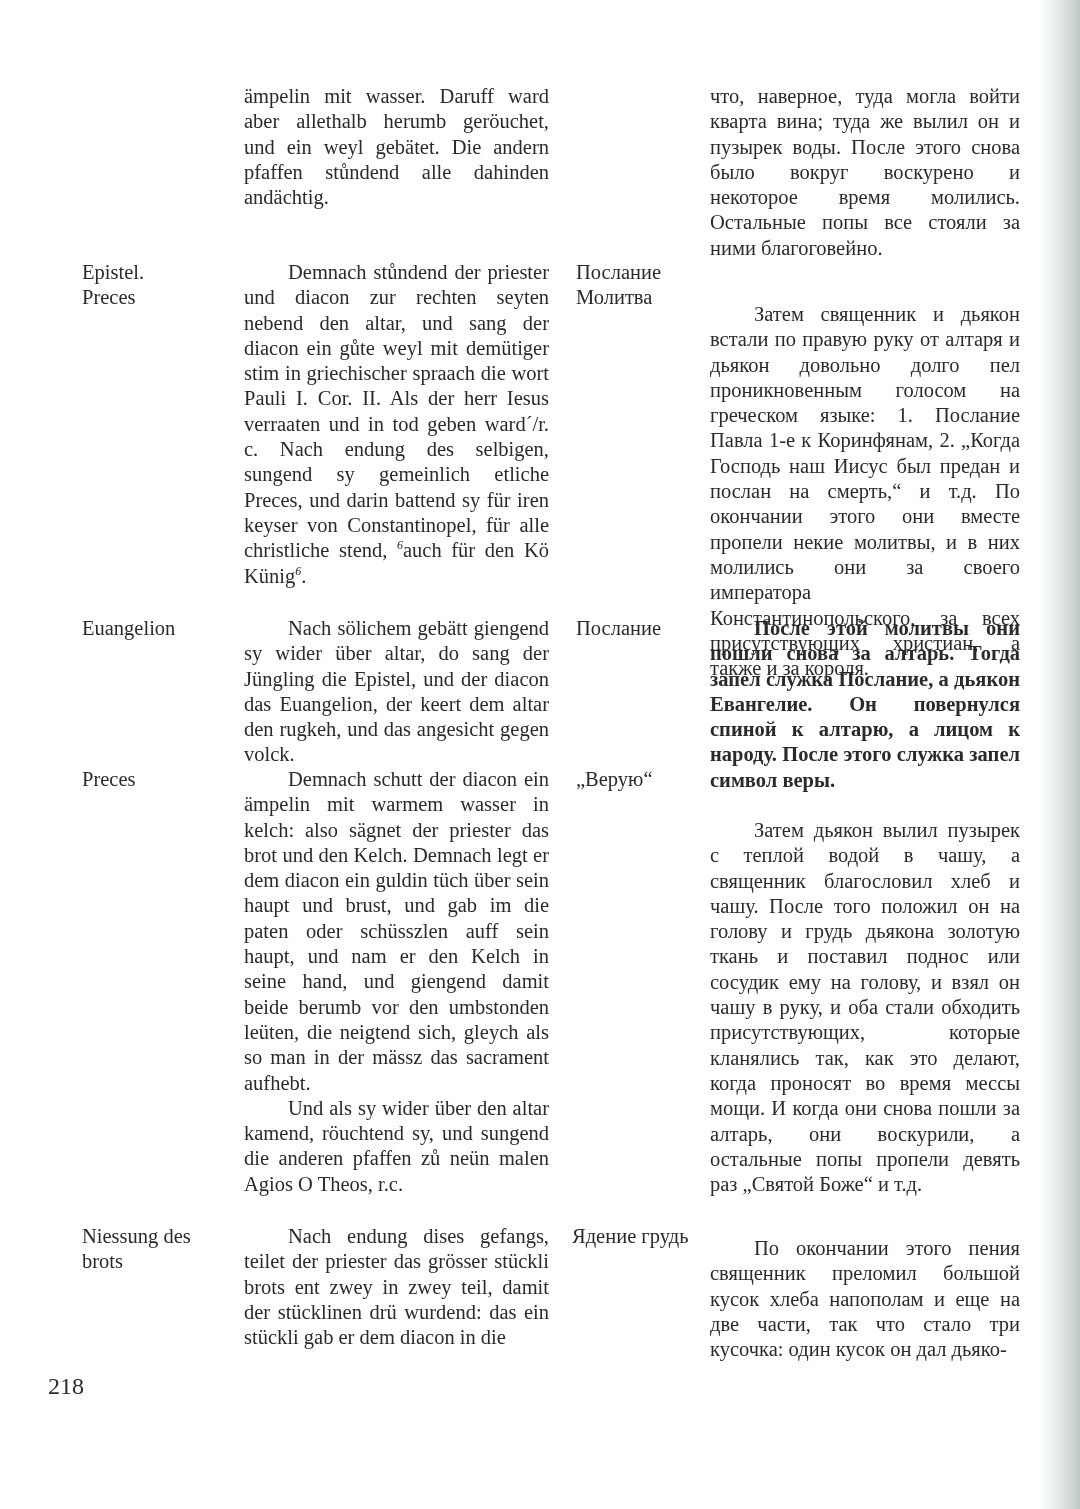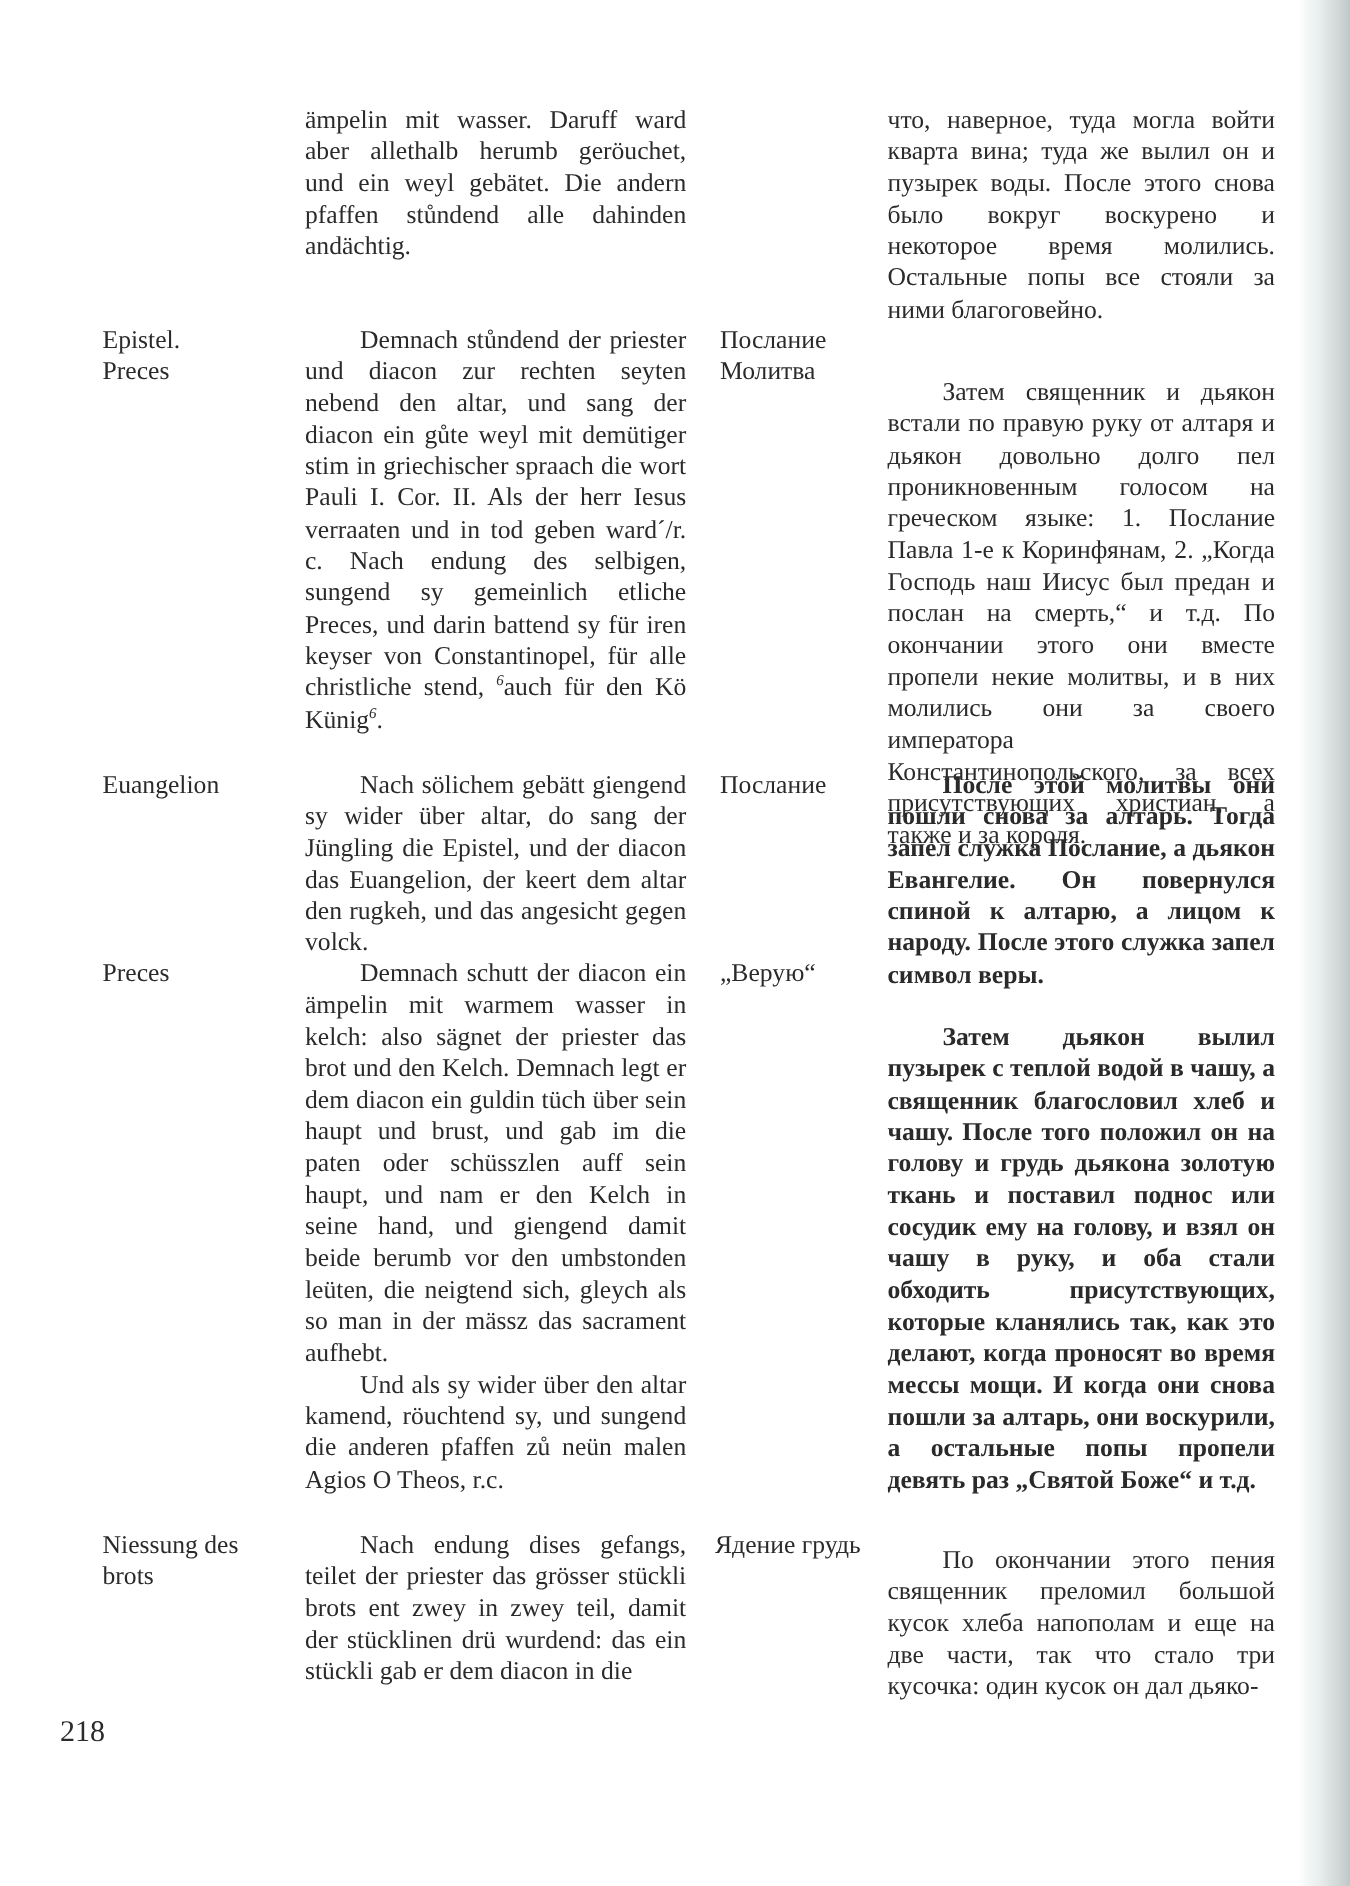--- a/index.html
+++ b/index.html
@@ -68,21 +68,21 @@
 <div class="block col ru" style="top:616px;font-weight:bold;">
   <p>После этой молитвы они пошли снова за алтарь. Тогда запел служка Послание, а дьякон Евангелие. Он повернулся спиной к алтарю, а лицом к народу. После этого служка запел символ веры.</p>
 </div>
 
 <div class="label de-label" style="top:767px;">Preces</div>
 <div class="label ru-label" style="top:767px;">„Верую“</div>
 <div class="block col de" style="top:767px;">
   <p>Demnach schutt der diacon ein ämpelin mit warmem wasser in kelch: also sägnet der priester das brot und den Kelch. Demnach legt er dem diacon ein guldin tüch über sein haupt und brust, und gab im die paten oder schüsszlen auff sein haupt, und nam er den Kelch in seine hand, und giengend damit beide berumb vor den umbstonden leüten, die neigtend sich, gleych als so man in der mässz das sacrament aufhebt.</p>
   <p>Und als sy wider über den altar kamend, röuchtend sy, und sungend die anderen pfaffen zů neün malen Agios O Theos, r.c.</p>
 </div>
-<div class="block col ru" style="top:818px;font-weight:bold;">
+<div class="block col ru" style="top:818px;">
   <p>Затем дьякон вылил пузырек с теплой водой в чашу, а священник благословил хлеб и чашу. После того положил он на голову и грудь дьякона золотую ткань и поставил поднос или сосудик ему на голову, и взял он чашу в руку, и оба стали обходить присутствующих, которые кланялись так, как это делают, когда проносят во время мессы мощи. И когда они снова пошли за алтарь, они воскурили, а остальные попы пропели девять раз „Святой Боже“ и т.д.</p>
 </div>
 
 <div class="label de-label" style="top:1224px;">Niessung des
 brots</div>
 <div class="label" style="top:1224px; left:572px;">Ядение грудь</div>
 <div class="block col de" style="top:1224px;">
   <p>Nach endung dises gefangs, teilet der priester das grösser stückli brots ent zwey in zwey teil, damit der stücklinen drü wurdend: das ein stückli gab er dem diacon in die</p>
 </div>
 <div class="block col ru" style="top:1224px;margin-top:12px;">

